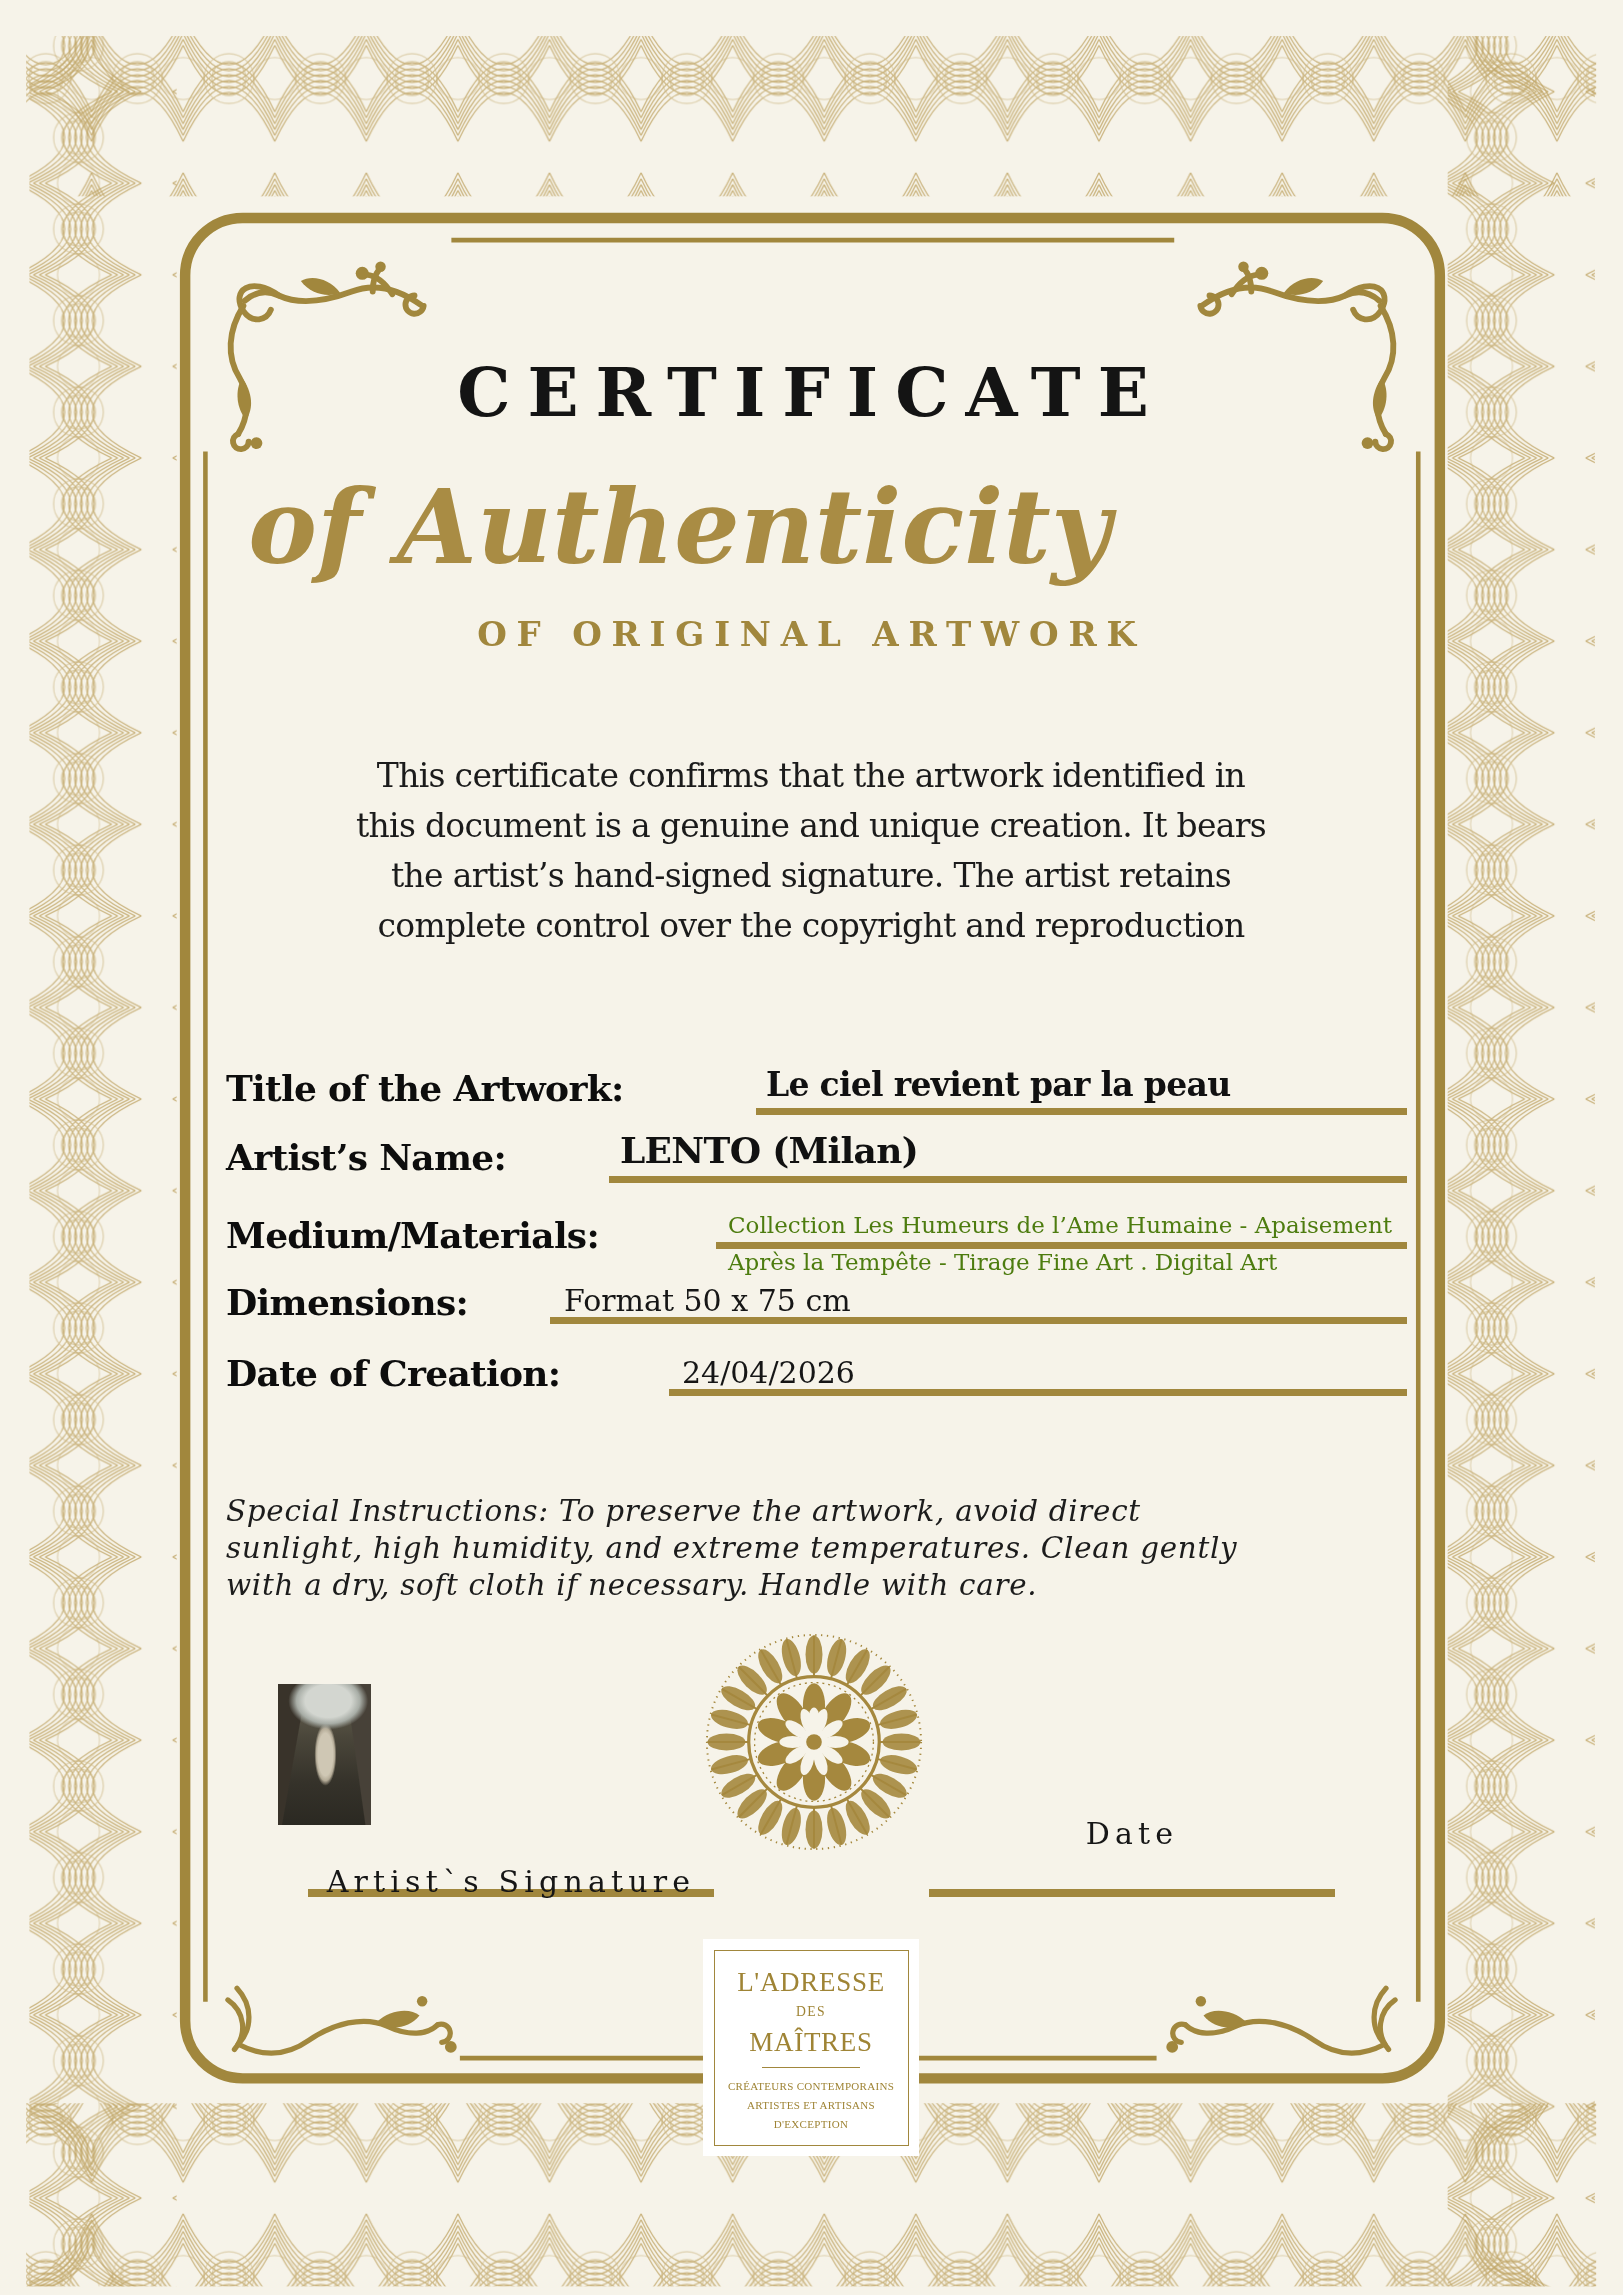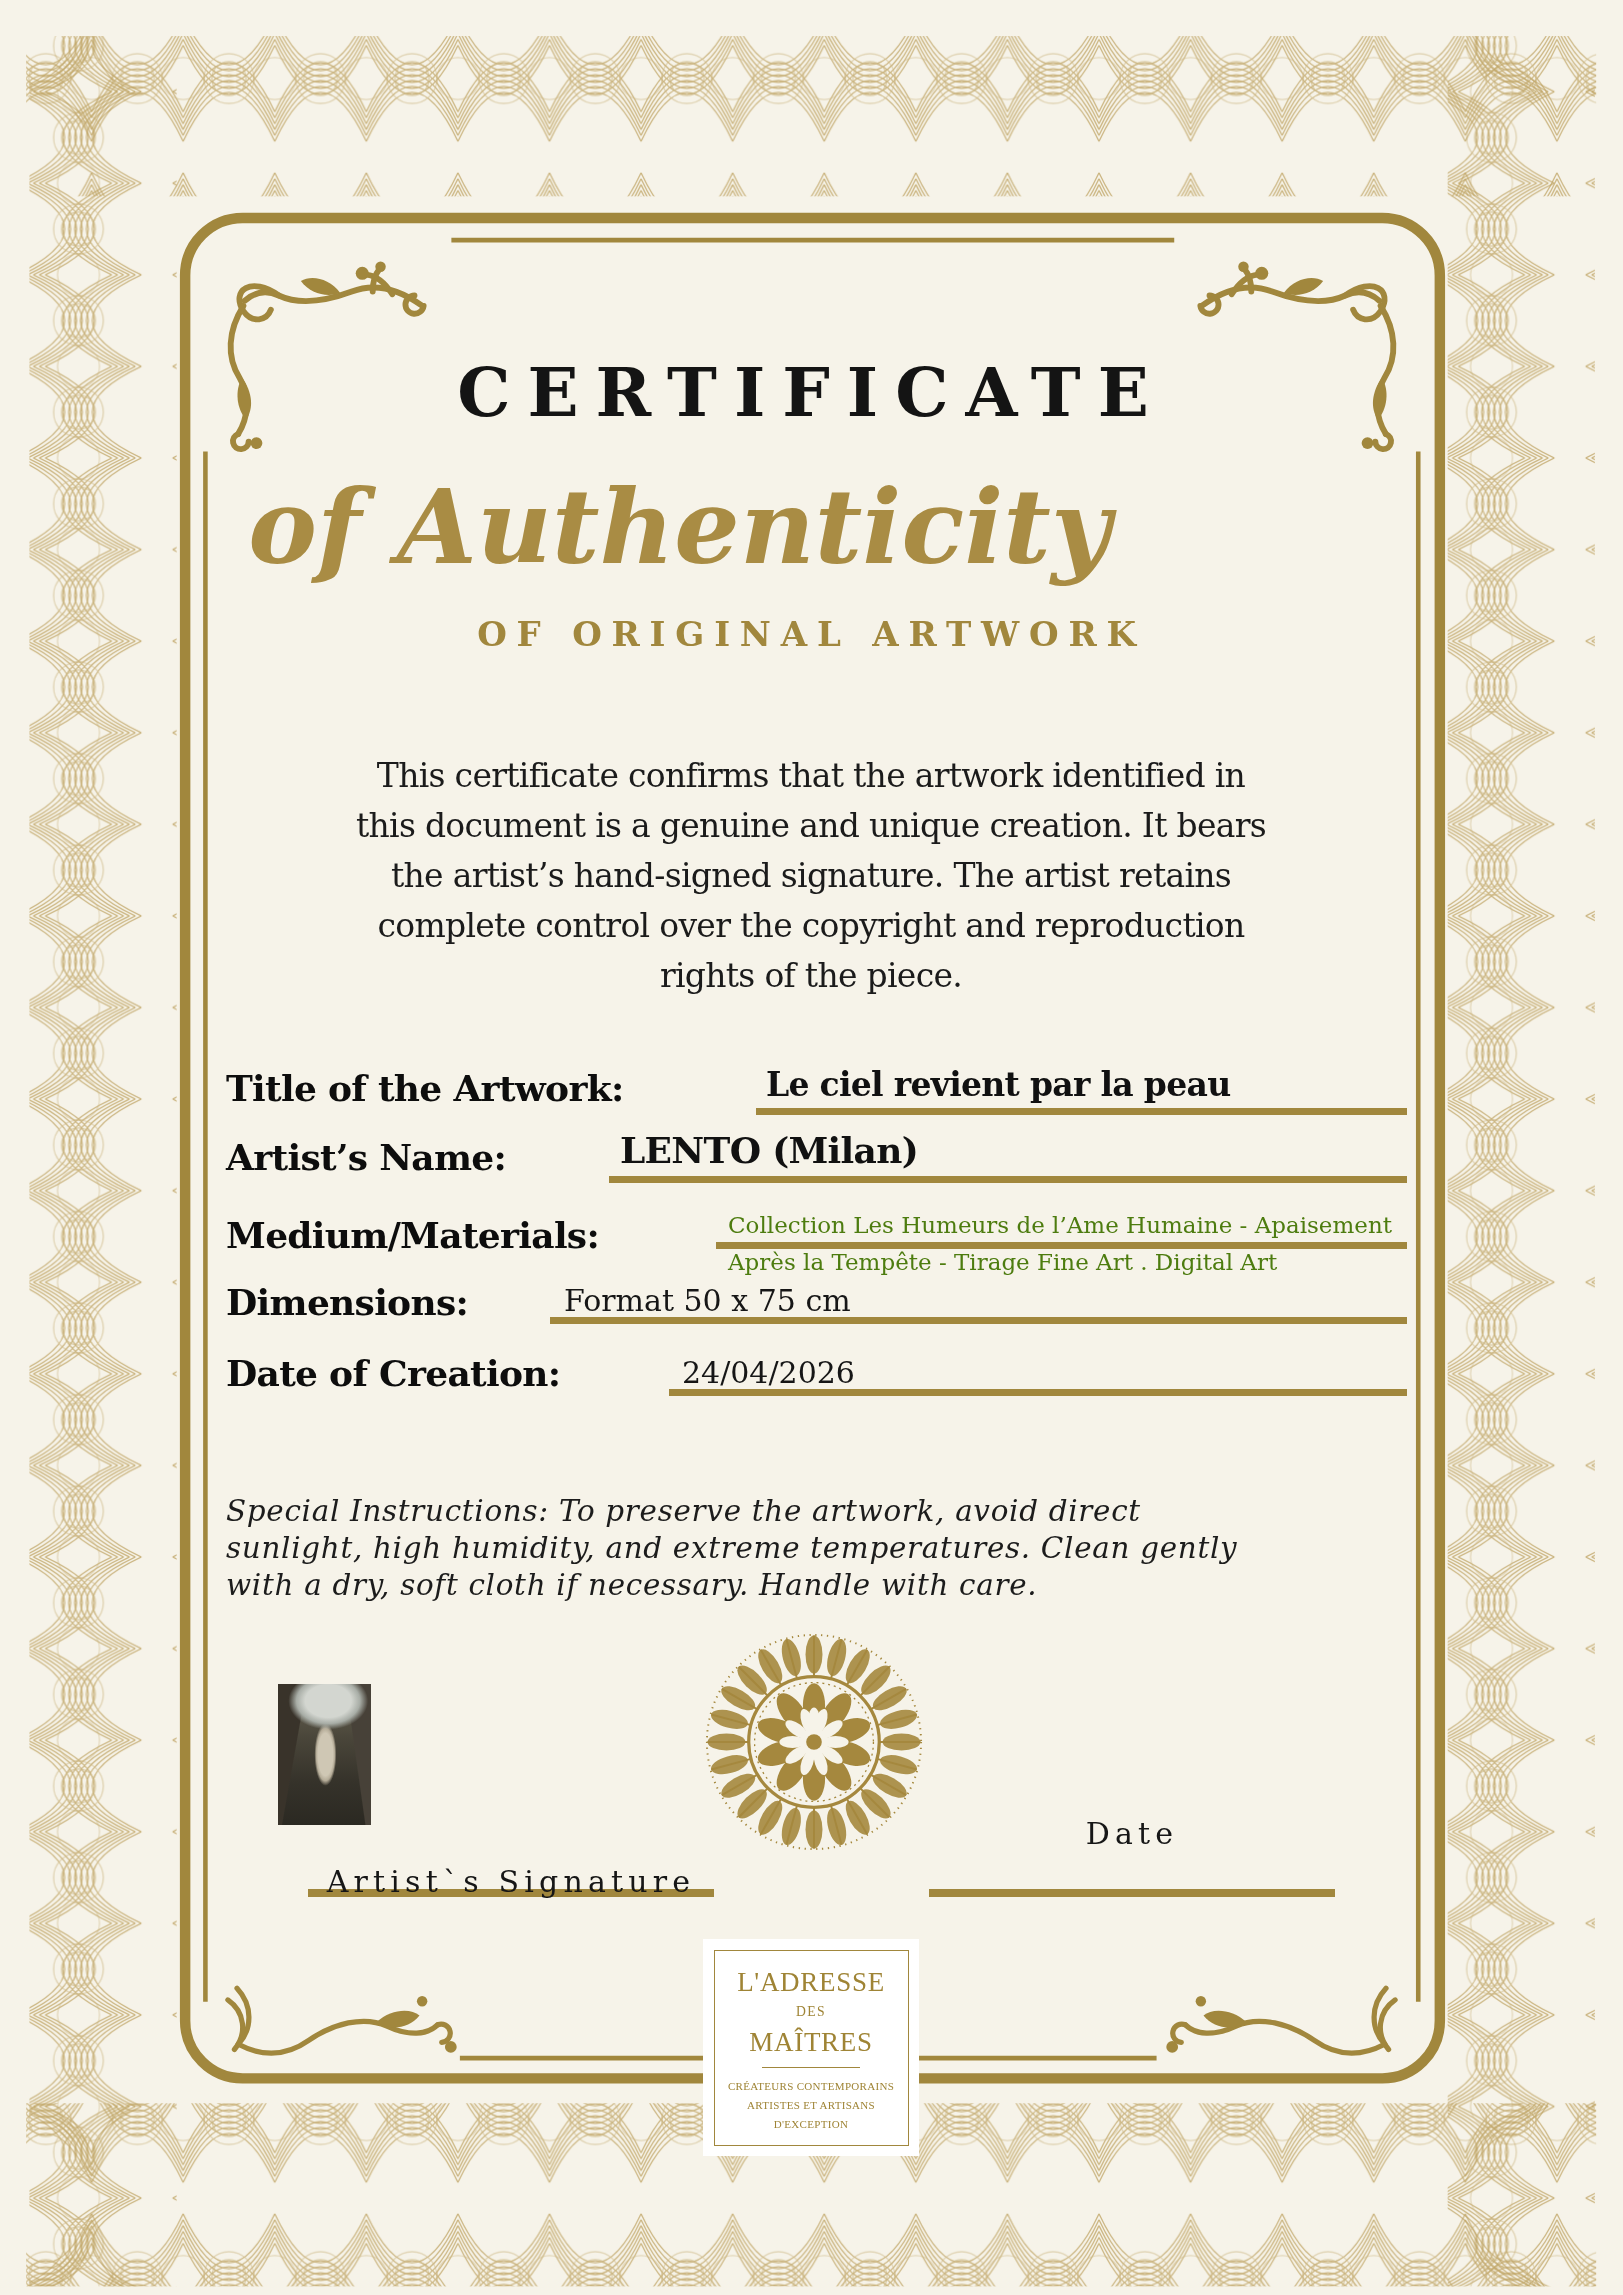--- a/index.html
+++ b/index.html
@@ -162,21 +162,20 @@
 
   <div class="abs h-title">CERTIFICATE</div>
   <div class="abs h-script">of Authenticity</div>
   <div class="abs h-tagline">OF ORIGINAL ARTWORK</div>
 
   <div class="abs intro">
     <div>This certificate confirms that the artwork identified in</div>
     <div>this document is a genuine and unique creation. It bears</div>
     <div>the artist’s hand-signed signature. The artist retains</div>
     <div>complete control over the copyright and reproduction</div>
-    <div>rights of the piece.</div>
   </div>
 
   <div class="abs flabel" style="left:226px;top:1067px">Title of the Artwork:</div>
   <div class="abs fvalue" style="left:766px;top:1065px">Le ciel revient par la peau</div>
   <div class="abs uline" style="left:756px;top:1108px;width:651px"></div>
 
   <div class="abs flabel" style="left:226px;top:1136px">Artist’s Name:</div>
   <div class="abs fvalue" style="left:620px;top:1129px;font-size:36px">LENTO (Milan)</div>
   <div class="abs uline" style="left:609px;top:1176px;width:798px"></div>
 

